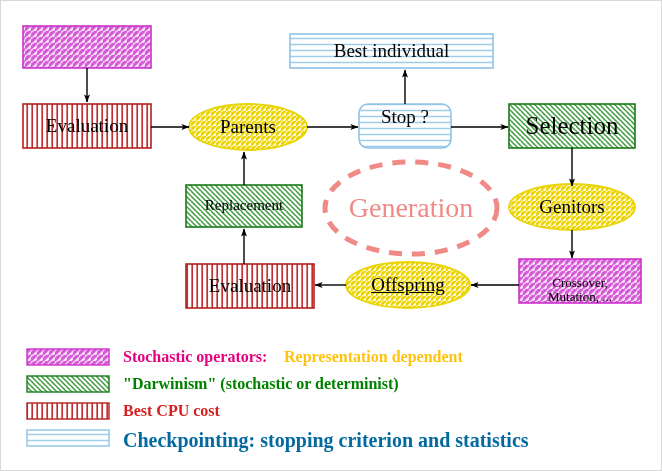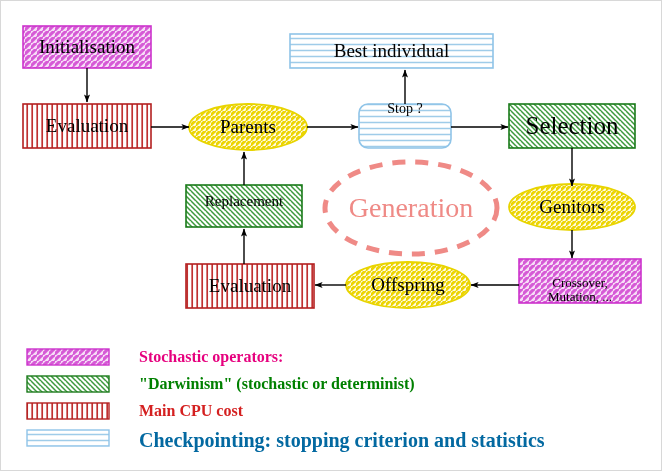--- a/index.html
+++ b/index.html
@@ -35,21 +35,20 @@
     color: #000000;
     pointer-events: none;
     line-height: 1.05;
     white-space: pre-line;
   }
   .legend-text {
     position: absolute;
     white-space: pre;
     font-family: "Liberation Serif", serif;
     font-weight: bold;
-    margin-left: 16px;
   }
 </style>
 </head>
 <body>
 
 <div id="diagram-root">
 
   <svg class="layer" id="shape-layer" viewBox="0 0 662 471">
     <defs>
 
@@ -133,46 +132,46 @@
     </g>
 
     <g>
       <rect x="26" y="348" width="82" height="16" fill="url(#pat-stochastic)" stroke="#cc33cc" stroke-width="1.4"></rect>
       <rect x="26" y="375" width="82" height="16" fill="url(#pat-darwinism)" stroke="#1a7a1a" stroke-width="1.4"></rect>
       <rect x="26" y="402" width="82" height="16" fill="url(#pat-cpu)" stroke="#b32020" stroke-width="1.4"></rect>
       <rect x="26" y="429" width="82" height="16" fill="url(#pat-checkpointing)" stroke="#8fc4e8" stroke-width="1.4"></rect>
     </g>
   </svg>
 
-  <div class="node-label" style="left:22px; top:25px; width:128px; height:42px; font-size:19px;">Initialisation</div>
 
   <div class="node-label" style="left:22px; top:103px; width:128px; height:44px; font-size:19px;">Evaluation</div>
 
   <div class="node-label" style="left:188px; top:103px; width:118px; height:46px; font-size:19px;">Parents</div>
 
-  <div class="node-label" style="left:358px; top:86px; width:92px; height:44px; font-size:14px;">Stop ?</div>
+  <div class="node-label" style="left:358px; top:94px; width:92px; height:44px; font-size:19px;">Stop ?</div>
 
   <div class="node-label" style="left:289px; top:33px; width:203px; height:34px; font-size:19px;text-align:right;">Best individual</div>
 
   <div class="node-label" style="left:508px; top:103px; width:126px; height:44px; font-size:25px;">Selection</div>
 
   <div class="node-label" style="left:508px; top:183px; width:126px; height:46px; font-size:19px;">Genitors</div>
 
   <div class="node-label" style="left:518px; top:258px; width:122px; height:62px; font-size:13px;">Crossover,
 Mutation, ...</div>
 
-  <div class="node-label" style="left:345px; top:261px; width:124px; height:46px; font-size:19px;">Offspring</div>
+  <div class="node-label" style="left:345px; top:261px; width:124px; height:46px; font-size:19px;text-decoration:underline;">Offspring</div>
 
   <div class="node-label" style="left:185px; top:263px; width:128px; height:44px; font-size:19px;">Evaluation</div>
 
-  <div class="node-label" style="left:185px; top:184px; width:116px; height:34px; font-size:15px;">Replacement</div>
+  <div class="node-label" style="left:185px; top:184px; width:116px; height:42px; font-size:15px;">Replacement</div>
 
   <div class="node-label" style="left:324px; top:161px; width:172px; height:92px; font-size:28px; color:#ef8a86;">Generation</div>
 
   <div class="legend-text" style="left:122px; top:347px; font-size:16px; color:#e6007e;">Stochastic operators:</div>
+  <div class="legend-text" style="left:283px; top:347px; font-size:16px; color:#ffc20e;">Representation dependent</div>
 
   <div class="legend-text" style="left:122px; top:374px; font-size:16px; color:#008000;">"Darwinism" (stochastic or determinist)</div>
 
-  <div class="legend-text" style="left:122px; top:401px; font-size:16px; color:#d42020;">Main CPU cost</div>
+  <div class="legend-text" style="left:122px; top:401px; font-size:16px; color:#d42020;">Best CPU cost</div>
 
   <div class="legend-text" style="left:122px; top:428px; font-size:20px; color:#0369a1;">Checkpointing: stopping criterion and statistics</div>
 
 </div>
 
 </body></html>

